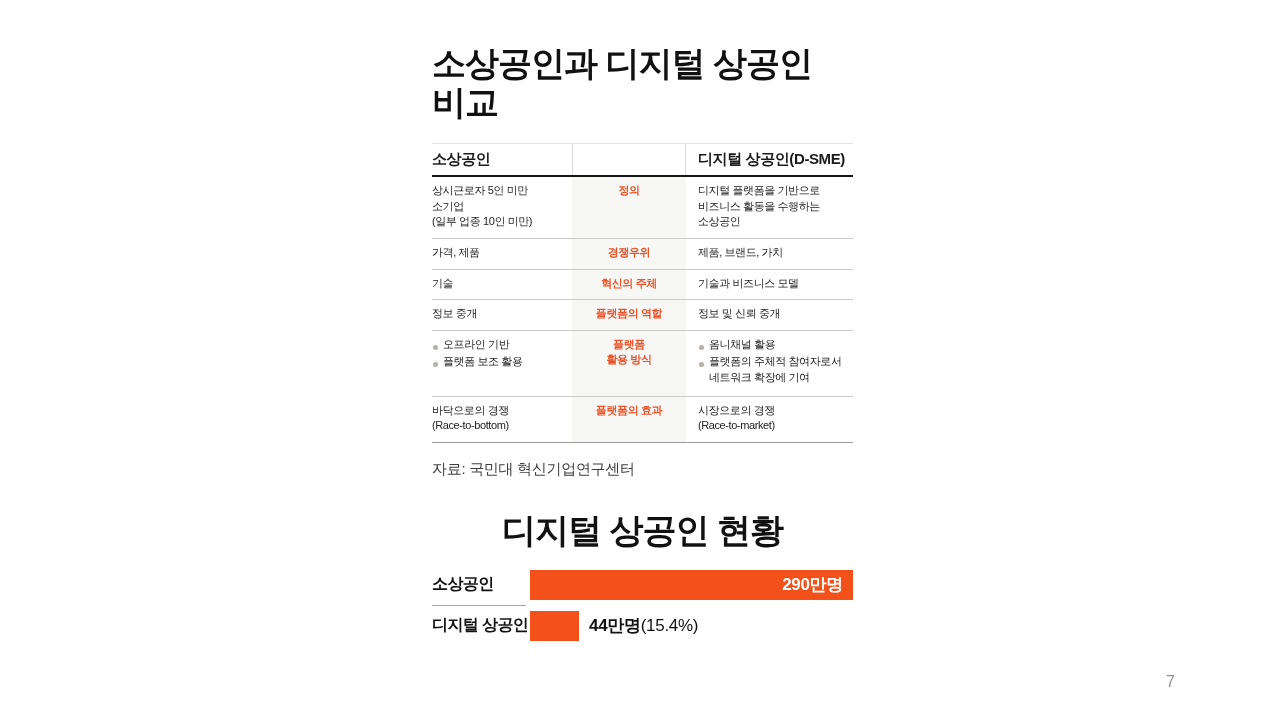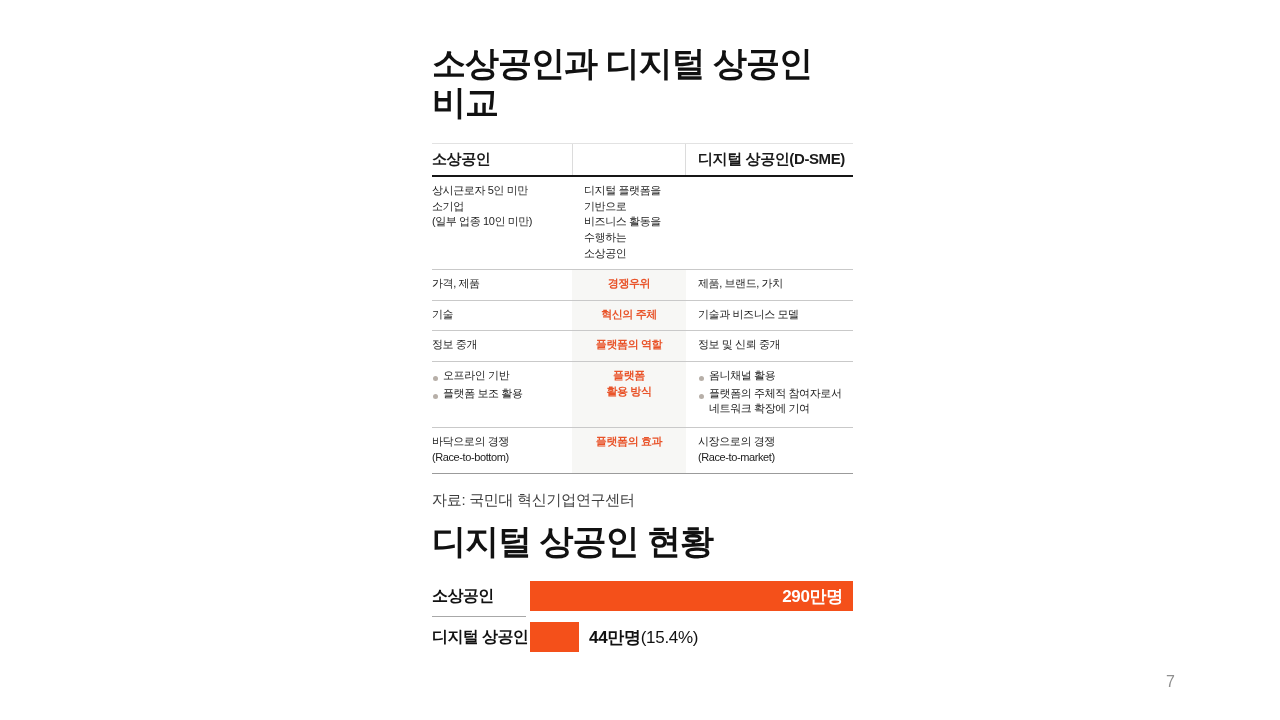--- a/index.html
+++ b/index.html
@@ -9,21 +9,21 @@
     font-family:"Liberation Sans","DejaVu Sans",sans-serif;
     color:#1a1a1a;
     position:relative;
     overflow:hidden;
   }
   .canvas { position:relative; width:1280px; height:720px; background:#fff; }
   .content { position:absolute; left:432px; top:44px; width:421px; }
 
   .title { font-size:34px; font-weight:800; letter-spacing:-1px; color:#111; line-height:1.15; }
   h1.title { margin-bottom:21px; }
-  .title2 { margin-top:12px; margin-bottom:20px; }
+  .title2 { margin-top:32px; margin-bottom:20px;text-align:center; }
 
   .ctable { border-top:1px solid #e2e2e2; }
   .thead { display:grid; grid-template-columns:140px 114px 1fr; border-bottom:2px solid #161616; }
   .h { font-size:15px; font-weight:700; padding:6px 0; letter-spacing:-0.4px; }
   .hmid { align-self:stretch; border-left:1px solid #dcdcdc; border-right:1px solid #dcdcdc; }
   .hright { padding-left:12px; }
 
   .trow { display:grid; grid-template-columns:140px 114px 1fr; border-bottom:1px solid #c9c9c9; }
   .trow.last { border-bottom:1px solid #9b9b9b; }
   .cell { font-size:11px; line-height:1.42; padding:6px 0 8px; letter-spacing:-0.4px; color:#222; }
@@ -63,20 +63,21 @@
       <div class="thead">
         <div class="h hleft">소상공인</div>
         <div class="h hmid"></div>
         <div class="h hright">디지털 상공인(D-SME)</div>
       </div>
 
       <div class="trow">
         <div class="cell left pre">상시근로자 5인 미만
 소기업
 (일부 업종 10인 미만)</div>
+        <div class="cell mid pre">정의</div>
         <div class="cell right pre">디지털 플랫폼을 기반으로
 비즈니스 활동을 수행하는
 소상공인</div>
       </div>
 
       <div class="trow">
         <div class="cell left pre">가격, 제품</div>
         <div class="cell mid pre">경쟁우위</div>
         <div class="cell right pre">제품, 브랜드, 가치</div>
       </div>

